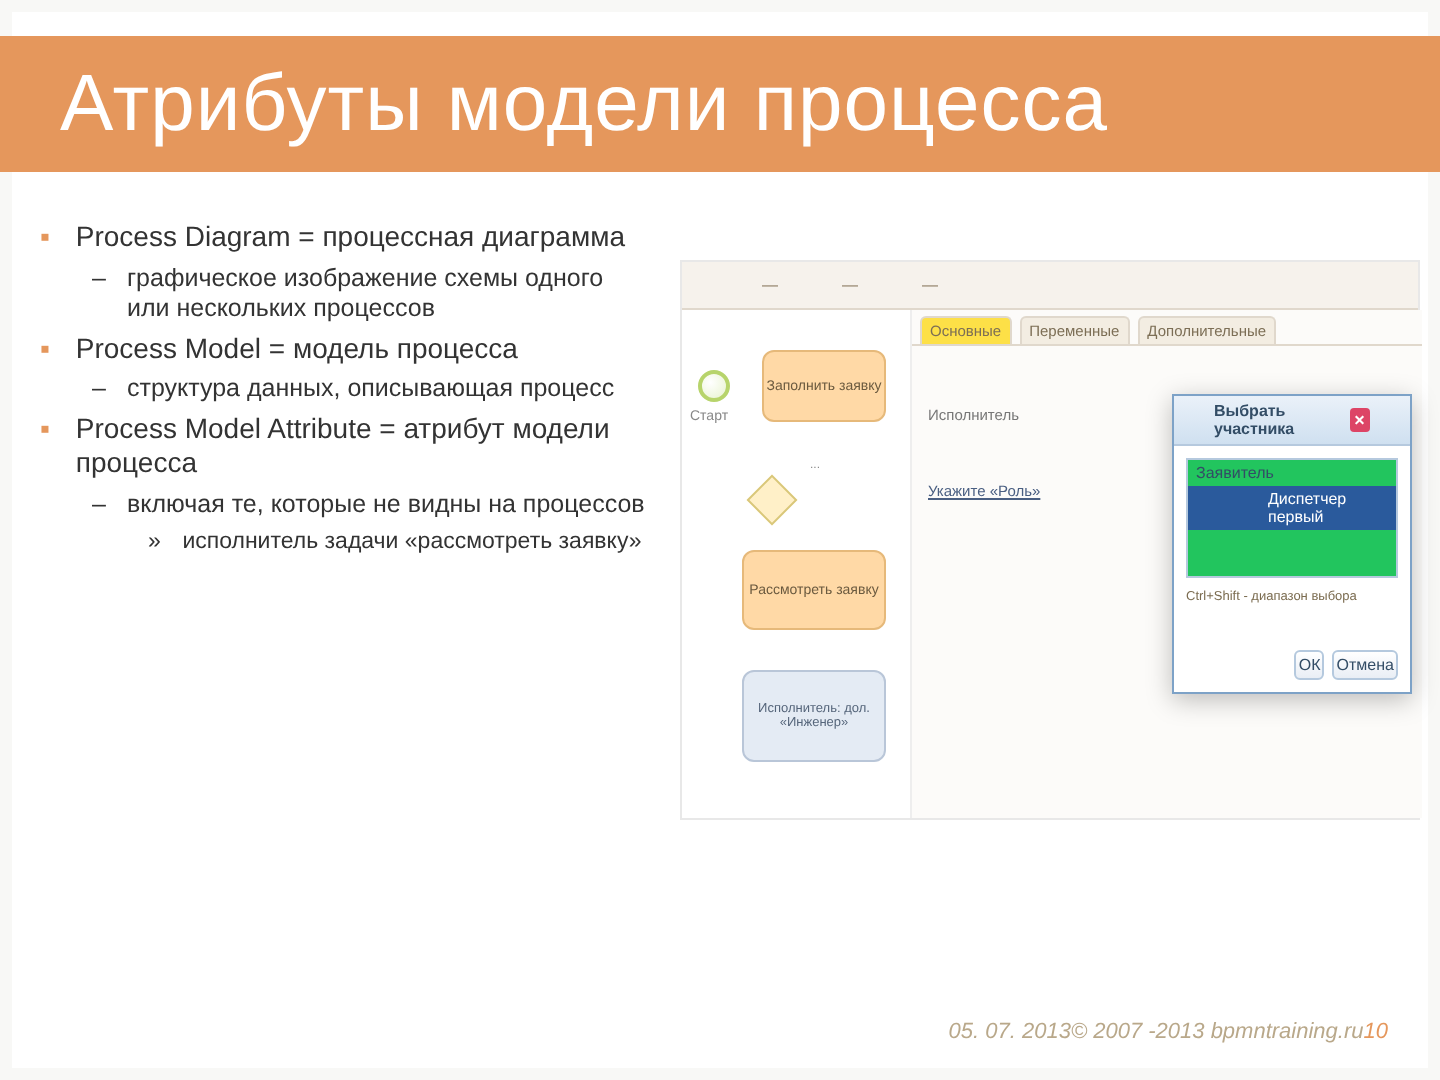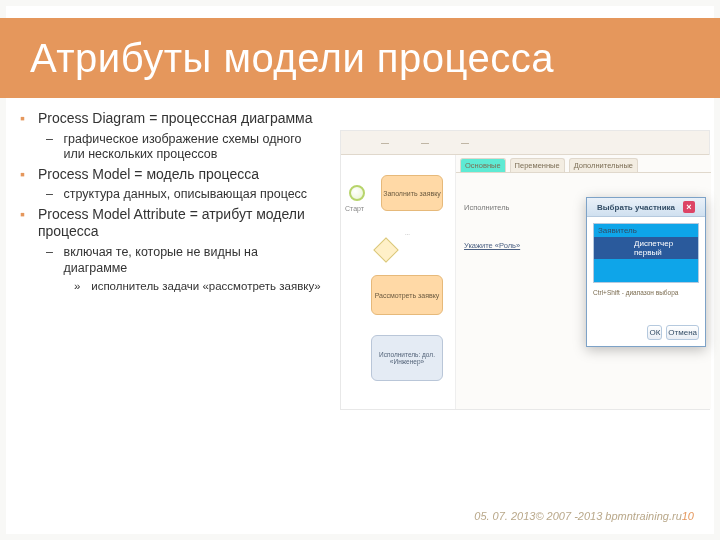--- a/index.html
+++ b/index.html
@@ -10,21 +10,21 @@
     font-family: Verdana, Geneva, sans-serif;
     color: #333;
     position: relative;
     overflow: hidden;
   }
   .title-band {
     position: absolute;
     top: 18px;
     left: 0;
     right: 0;
-    height: 80px;
+    height: 68px;
     background: #e5975c;
     display: flex;
     align-items: center;
     padding-left: 30px;
   }
   .title-band h1 {
     color: #fff;
     font-weight: 400;
     font-size: 40px;
     letter-spacing: 0.5px;
@@ -131,41 +131,41 @@
     top:24px; left:115px;
     width:255px; height:254px;
     background:#fcfbf9;
   }
   .tabs {
     height:18px; border-bottom:1px solid #e0d8cc;
     display:flex; align-items:flex-end; gap:4px;
     padding-left:4px; font-size:7.5px; color:#7c6e55;
   }
   .tabs span { padding:2px 4px; background:#f3ede2; border:1px solid #e0d8cc; border-bottom:none; border-radius:3px 3px 0 0;}
-  .tabs span.active { background:#5eead4; }
+  .tabs span.active { background:#fde047; }
 
   .dialog {
     position:absolute;
     top:42px; left:130px;
     width:120px; height:150px;
     background:#fff;
     border:1px solid #7da2c7;
     box-shadow:0 3px 12px rgba(0,0,0,0.25);
     font-size:8px;
   }
   .dialog .dlg-title {
     background: linear-gradient(#eaf1f9,#cfe0f0);
     border-bottom:1px solid #b5c9de;
-    padding:3px 10px;
+    padding:3px 20px;
     display:flex; justify-content:space-between; align-items:center;
     color:#334d66; font-weight:bold;
   }
   .dialog .dlg-title .x { background:#d46; color:#fff; width:12px;height:12px; text-align:center; line-height:12px; border-radius:2px; font-size:9px;}
   .dialog .listbox {
-    margin:6px; height:60px; border:1px solid #b5c9de; background:#0ea5e9;
+    margin:6px; height:60px; border:1px solid #b5c9de; background:#22c55e;
   }
   .dialog .listbox .row { padding:2px 4px; color:#334d66;}
   .dialog .listbox .row.sel { background:#2a5a9c; color:#fff;padding-left:40px;}
   .dialog .hint { margin:0 6px; font-size:6.5px; color:#7a6b4f;}
   .dialog .btns { position:absolute; bottom:6px; right:6px; display:flex; gap:4px;}
   .dialog .btns button {
     font-size:8px; padding:2px 1px; border:1px solid #b5c9de;
     background:linear-gradient(#fff,#e9eef5); border-radius:3px; color:#334d66;
   }
   .pane-lbl { position:absolute; top:48px; left:8px; font-size:7.5px; color:#777;}
@@ -212,21 +212,21 @@
     <span class="dash">–</span>
     <span class="text">структура данных, описывающая процесс</span>
   </div>
 
   <div class="b1">
     <span class="bullet">▪</span>
     <span class="text">Process Model Attribute = атрибут модели процесса</span>
   </div>
   <div class="b2">
     <span class="dash">–</span>
-    <span class="text">включая те, которые не видны на диаграмме</span>
+    <span class="text">включая те, которые не видны на процессов</span>
   </div>
   <div class="b3">
     <span class="raq">»</span>
     <span class="text">исполнитель задачи «рассмотреть заявку»</span>
   </div>
 </div>
 
 <div class="shot">
   <div class="topstrip">
     <span>—</span>

